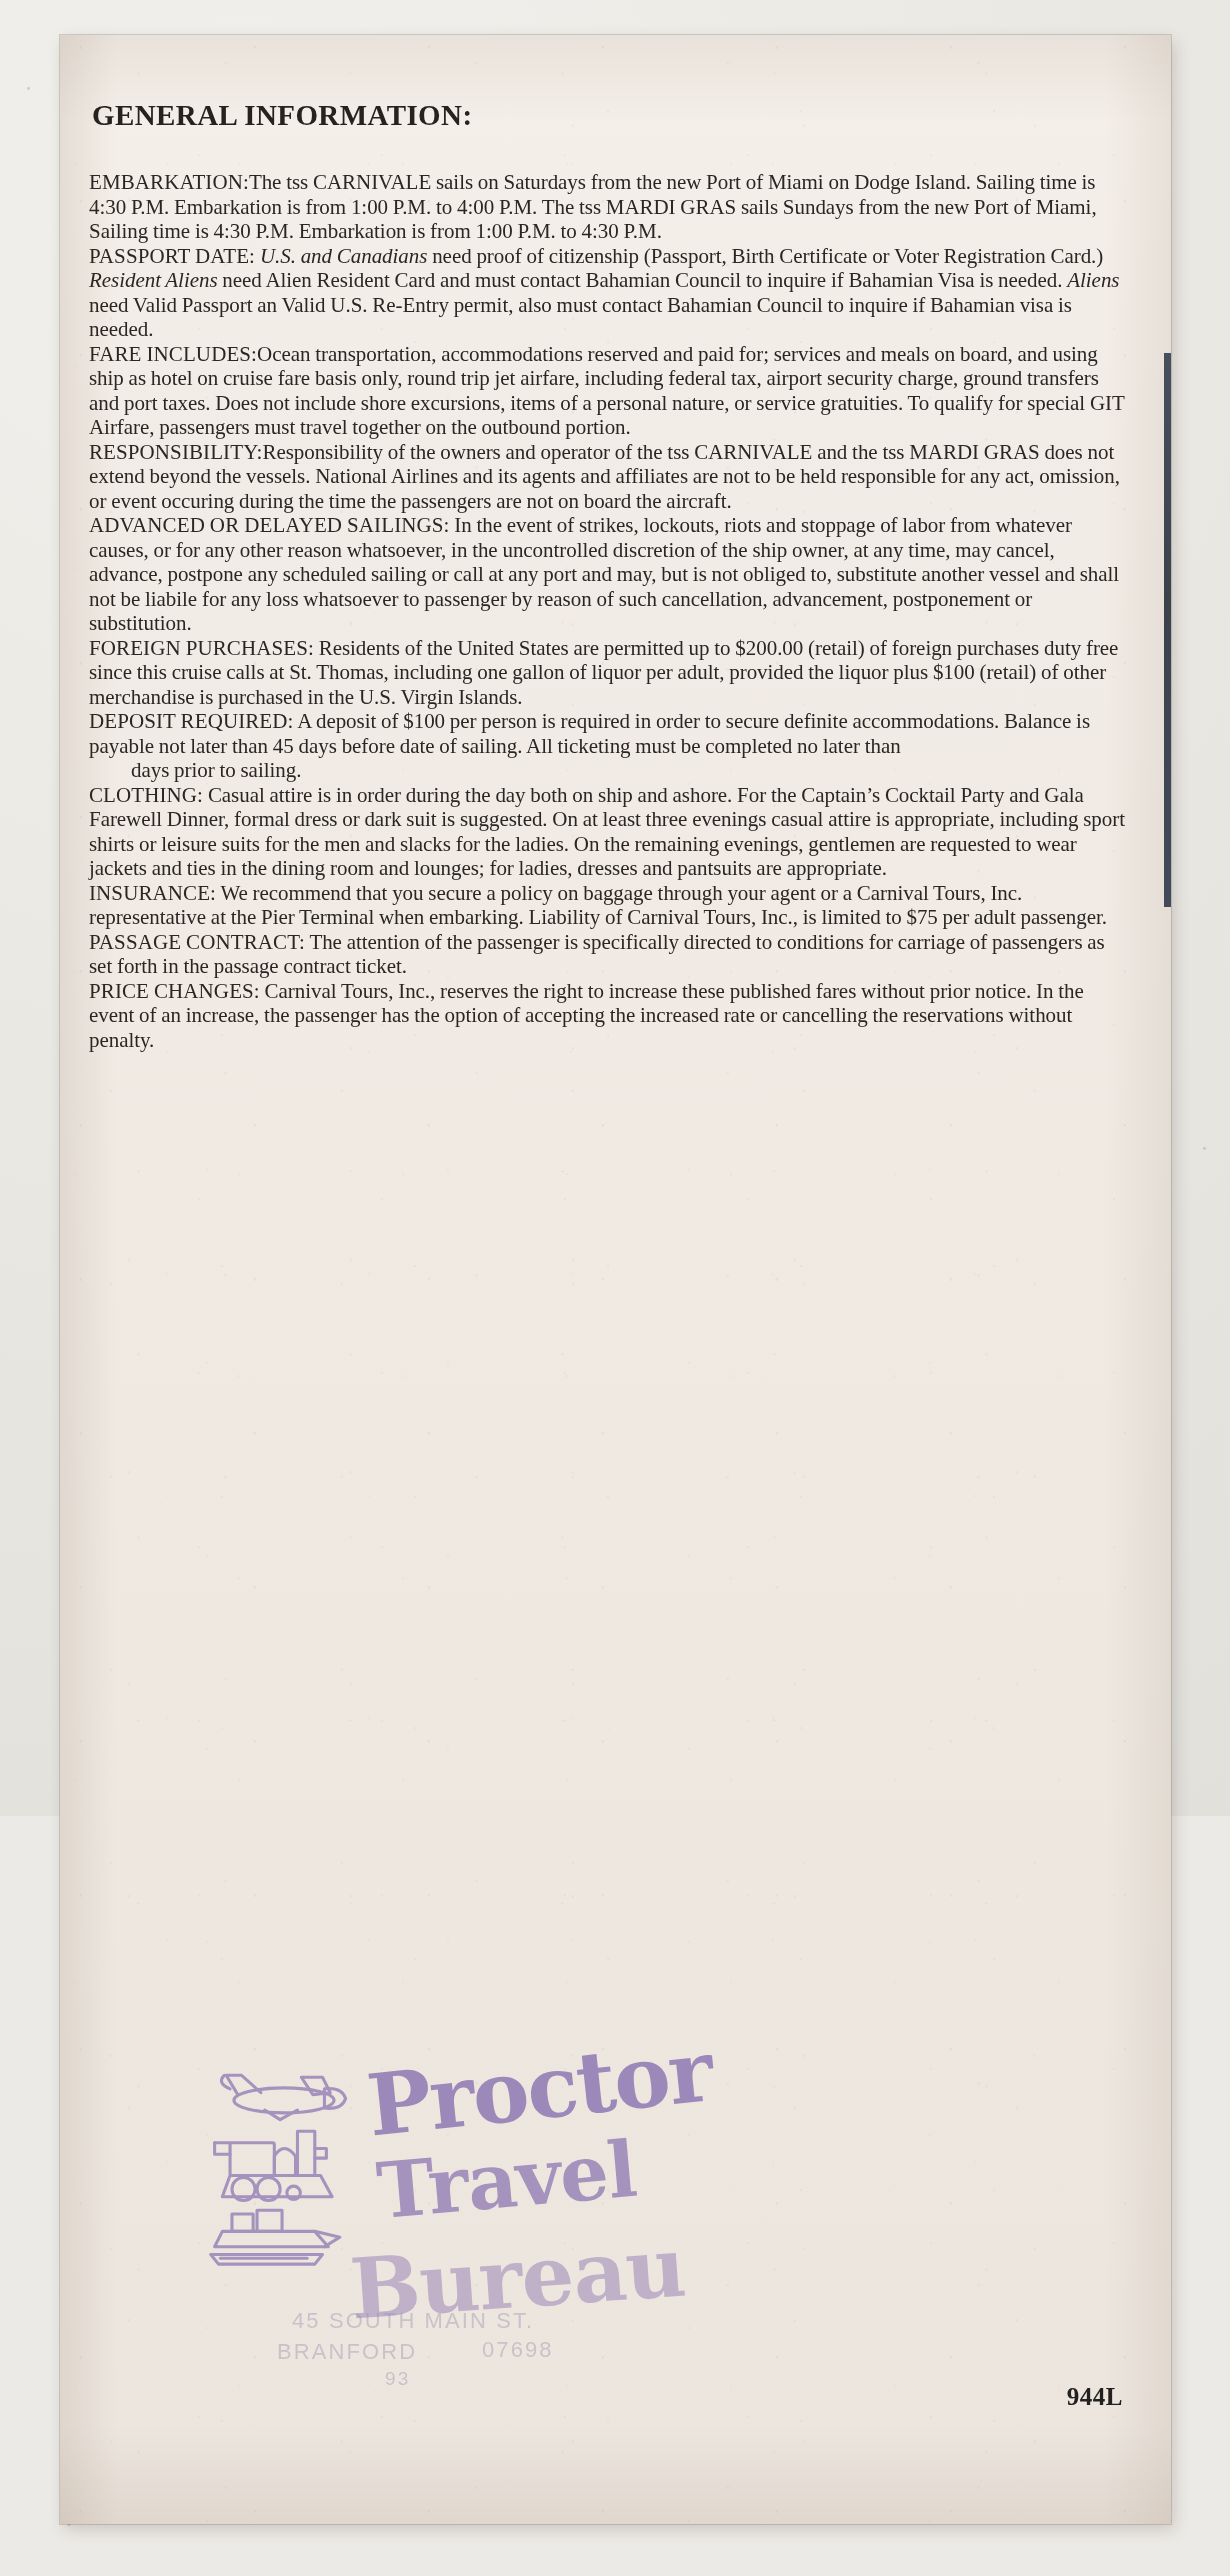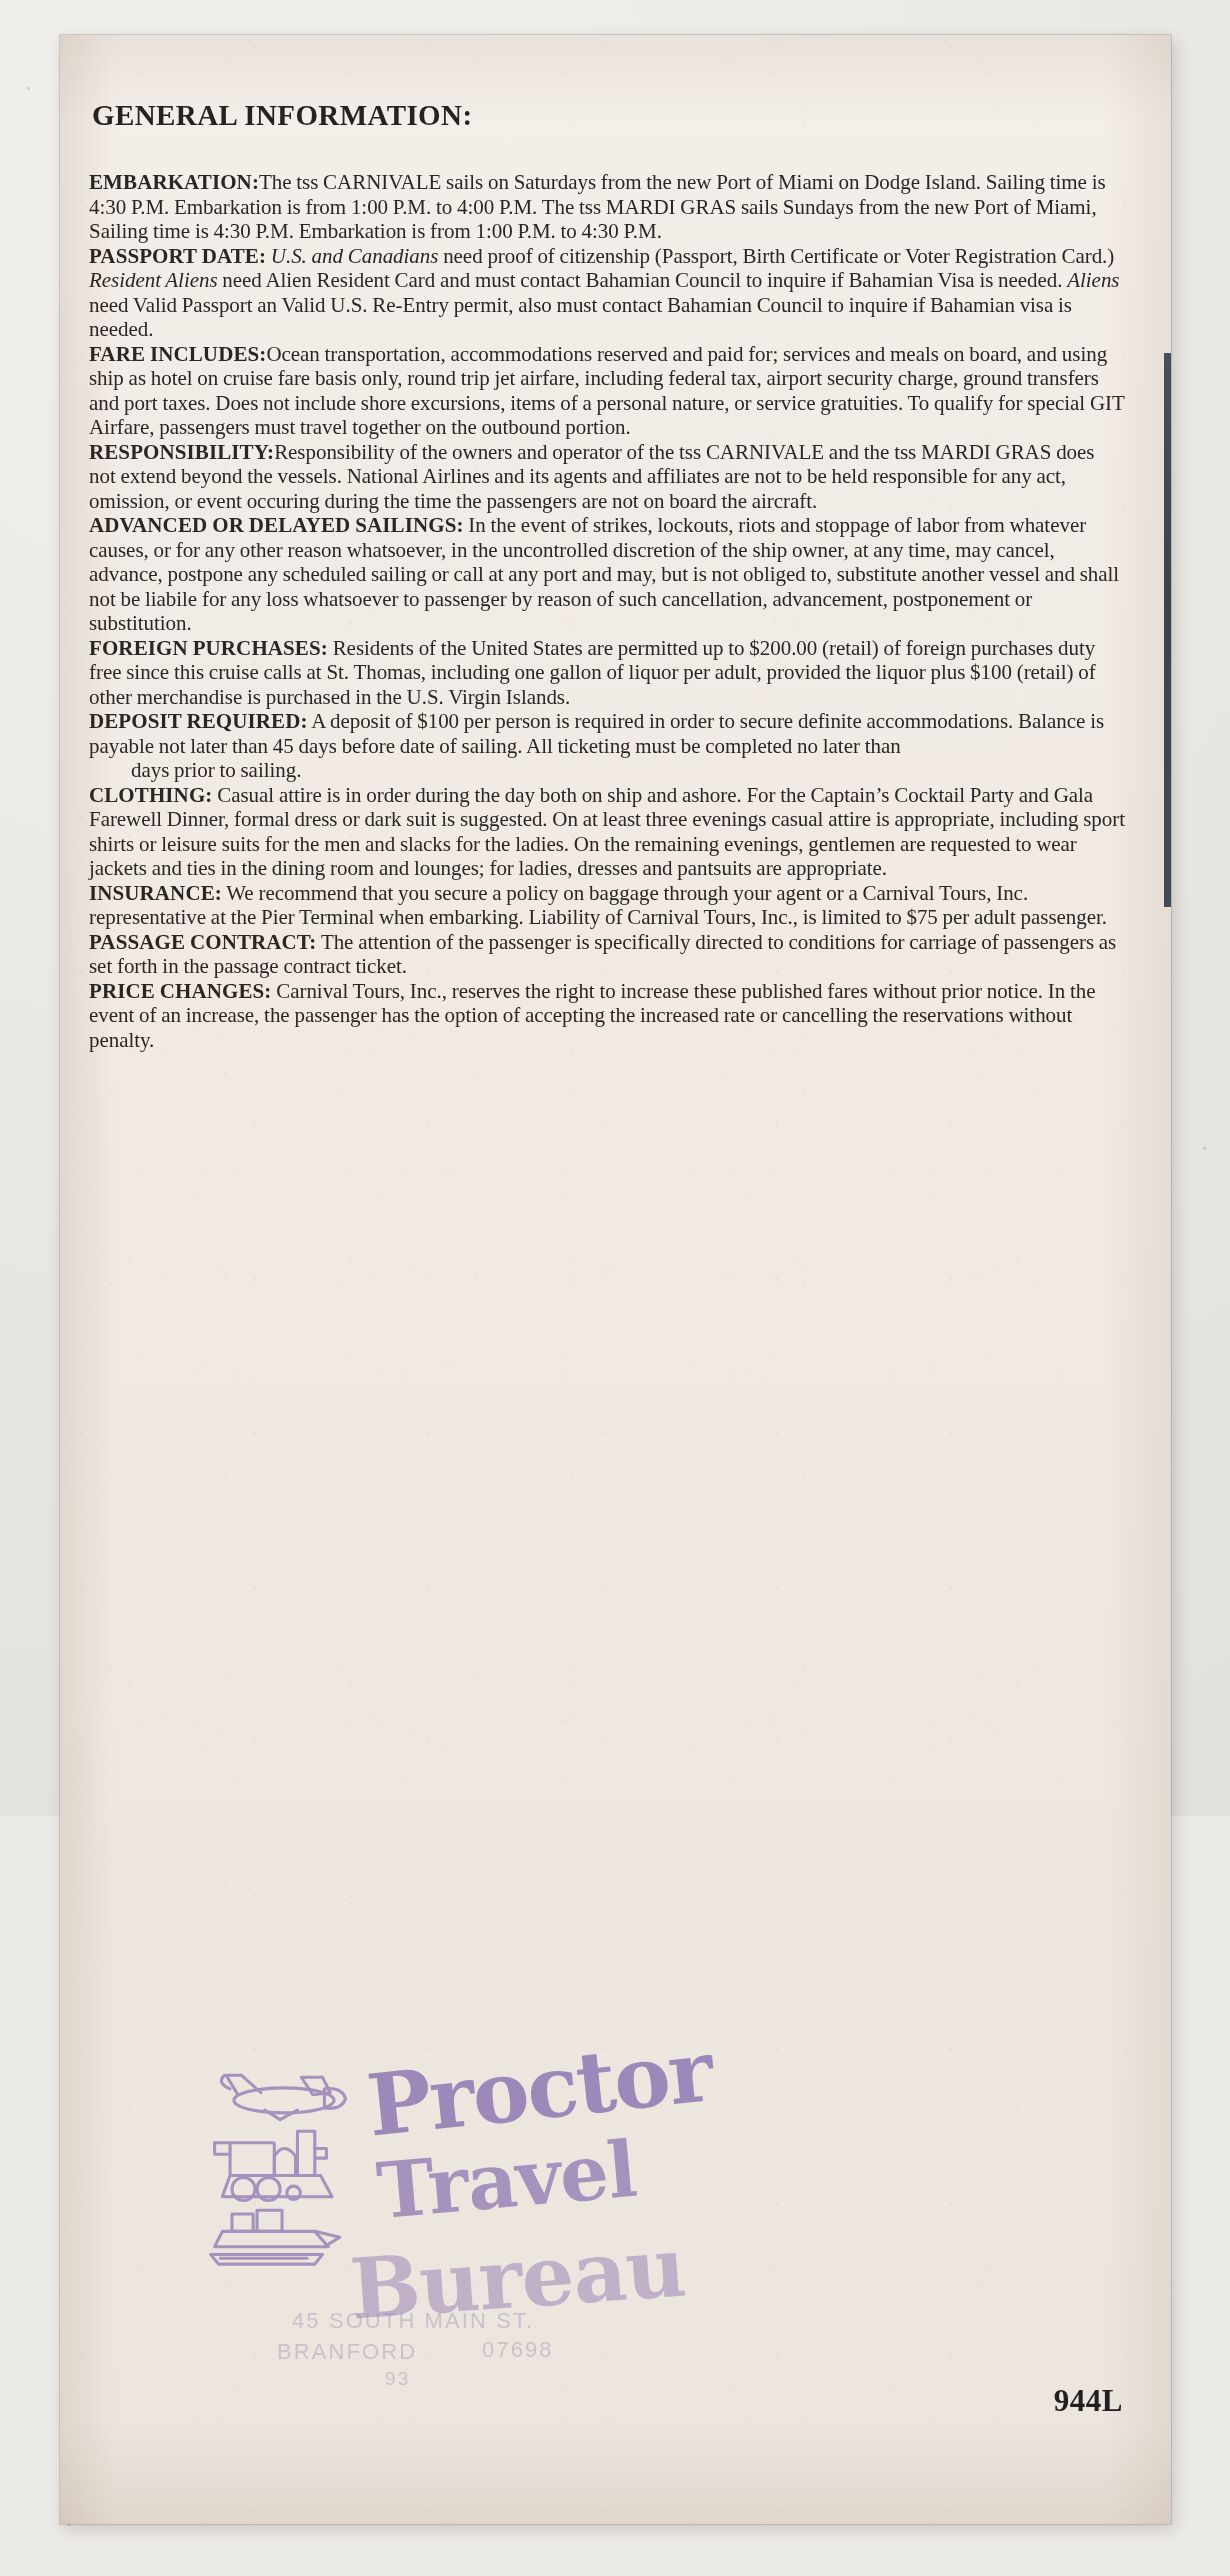--- a/index.html
+++ b/index.html
@@ -74,21 +74,21 @@
   .sec{
     font-size:21px;
     line-height:24.5px;
     color:#2a2622;
     text-align:left;
     margin:0 0 0 0;
     letter-spacing:-0.05px;
     word-spacing:-0.4px;
   }
   .sec .hd{
-    font-weight:bold;
+    font-weight:normal;
     letter-spacing:0.1px;
   }
   .sec .it{font-style:italic;}
   .indent-line{
     display:block;text-indent:42px;
   }
 
   
   #stamp{
     position:absolute;left:145px;top:2015px;width:540px;height:318px;
@@ -134,21 +134,21 @@
     font-size:22px;letter-spacing:2.1px;
     opacity:.42;
   }
   #addr .l1{position:absolute;left:34px;top:0px;}
   #addr .l2{position:absolute;left:19px;top:31px;}
   #addr .l3{position:absolute;left:224px;top:29px;}
   #addr .l4{position:absolute;left:127px;top:60px;font-size:19px;}
 
   #code{
     position:absolute;right:48px;top:2348px;
-    font-size:31px;font-weight:bold;color:#232020;
+    font-size:25px;font-weight:bold;color:#232020;
     font-family:"Liberation Serif", serif;
     letter-spacing:0.5px;
   }
 
   
   .speck{position:absolute;background:#b5aea6;border-radius:50%;opacity:.55;}
 </style>
 </head>
 <body>
 

